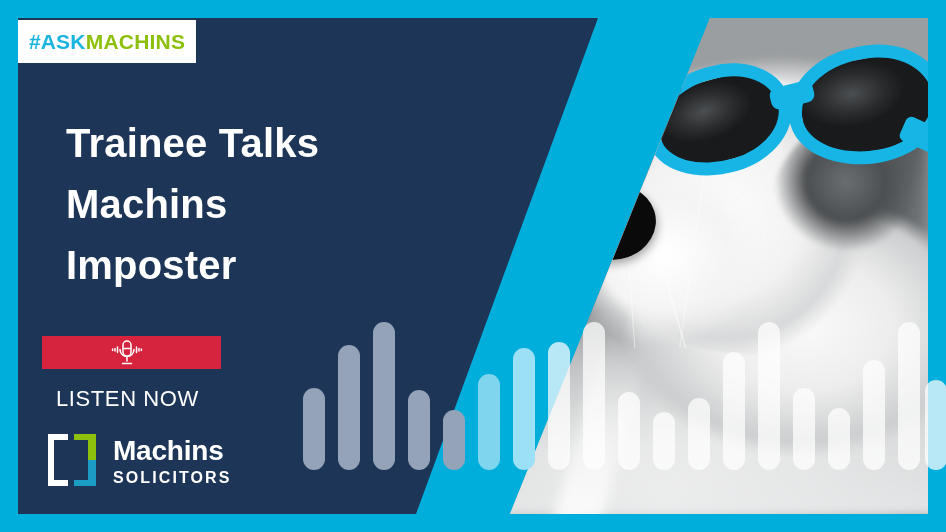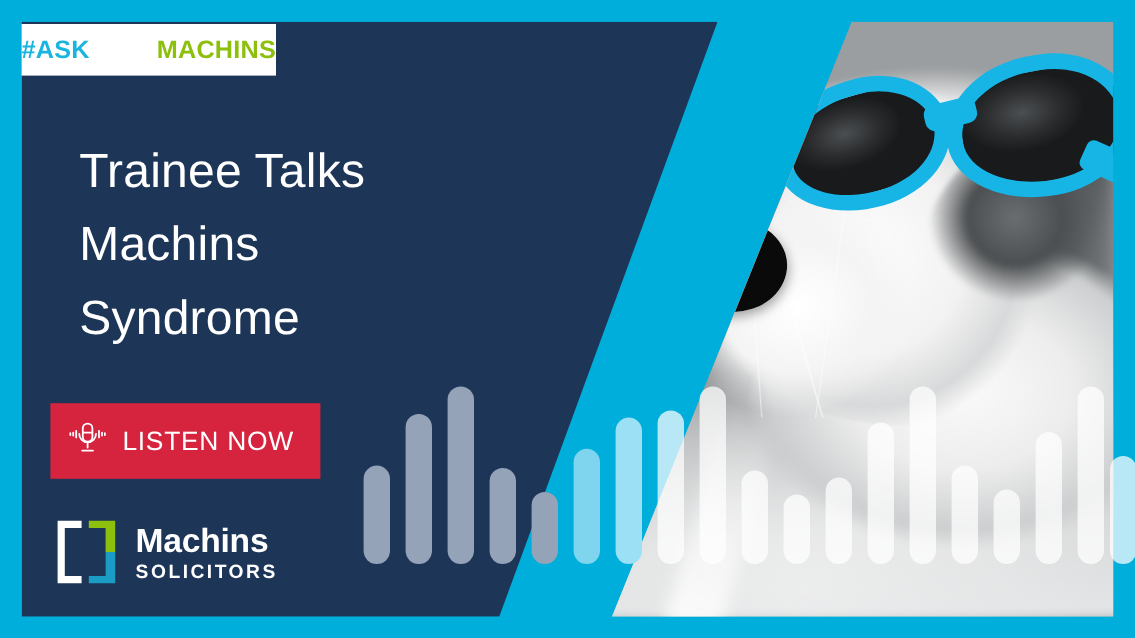--- a/index.html
+++ b/index.html
@@ -191,54 +191,55 @@
     position: absolute;
     bottom: 62px;
     width: 22px;
     border-radius: 11px;
   }
 
   
   .badge {
     position: absolute;
     left: 18px; top: 20px;
-    width: 212px; height: 43px;
+    width: 178px; height: 43px;
     background: #ffffff;
     display: flex;
     align-items: center;
-    justify-content: space-between;
+    justify-content: center;
     letter-spacing: .2px;
   }
   .badge span { font-size: 21px; font-weight: bold; }
   .badge .ask  { color: #19B5E0; }
   .badge .mach { color: #8CC00C; }
 
   
   .headline {
     position: absolute;
     left: 66px; top: 113px;
     width: 420px;
     color: #ffffff;
     font-size: 40px;
-    font-weight: normal;
+    font-weight: bold;
     line-height: 1.52;
     letter-spacing: .2px;
   }
 
   
   .listen-btn {
     position: absolute;
     left: 42px; top: 336px;
-    height: 63px;
+    height: 33px;
     padding: 0 22px 0 14px;
     background: #D7243E;
     display: flex;
     align-items: center;
     gap: 12px;
     cursor: pointer;
+    flex-direction: column;
   }
   .listen-btn .label {
     color: #ffffff;
     font-size: 22px;
     letter-spacing: .6px;
   }
   .mic-icon { display: block; }
 
   
   .logo {
@@ -318,21 +319,21 @@
     </div>
 
   <div class="badge">
     <span class="ask">#ASK</span>
       <span class="mach">MACHINS</span>
   </div>
 
   <div class="headline">
     <div>Trainee Talks</div>
     <div>Machins</div>
-    <div>Syndrome</div>
+    <div>Imposter</div>
   </div>
 
   <div class="listen-btn">
     <span class="mic-icon">
       <svg width="34" height="34" viewBox="0 0 34 34" fill="none" stroke="#ffffff" stroke-width="1.5" stroke-linecap="round">
         <rect x="13" y="5" width="8" height="15" rx="4" fill="none"></rect>
         <path d="M13 12.5 H21"></path>
         <path d="M10 13.5 a7 7 0 0 0 14 0" fill="none"></path>
         <path d="M17 20.5 V25"></path>
         <path d="M12.5 27.5 H21.5"></path>

